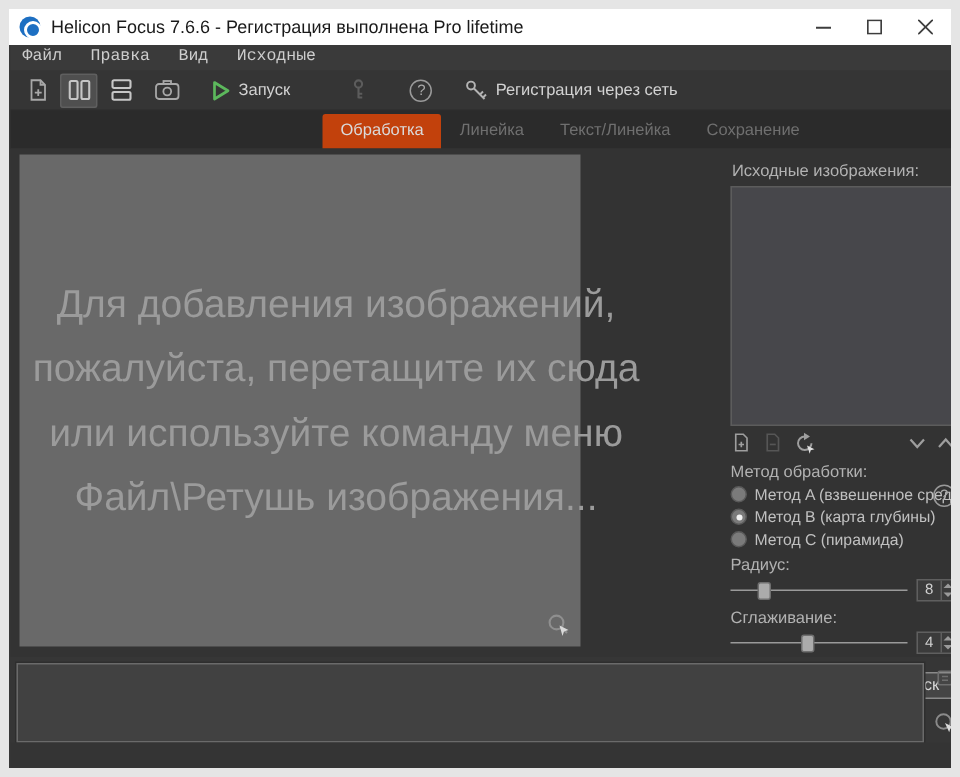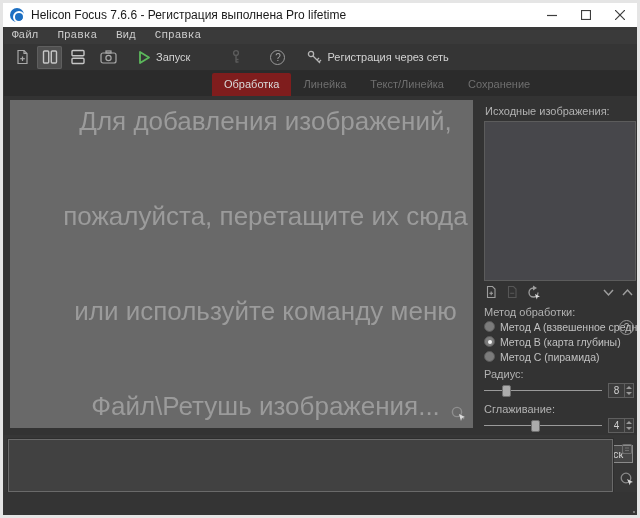--- a/index.html
+++ b/index.html
@@ -1,17 +1,17 @@
 <!DOCTYPE html>
 <html><head>
 <meta charset="utf-8">
 <style>
   * { margin:0; padding:0; box-sizing:border-box; }
   html,body { width:640px; height:518px; background:#222; font-family:"Liberation Sans","DejaVu Sans",sans-serif; }
-  .window { position:relative; width:640px; height:518px; background:#363636; border:3px solid #e5e5e5; overflow:hidden; }
+  .window { position:relative; width:640px; height:518px; background:#363636; border:6px solid #e5e5e5; overflow:hidden; }
 
   
   .titlebar { position:absolute; left:0; top:0; width:100%; height:24px; background:#ffffff; display:flex; align-items:center; }
   .app-icon { width:14px; height:14px; margin-left:7px; border-radius:50%; background:#1d6fc2; position:relative; flex:0 0 auto; }
   .app-icon::after { content:""; position:absolute; left:3px; top:3px; width:8px; height:8px; border-radius:50%; border:2px solid #fff; }
   .title-text { margin-left:7px; font-size:12px; color:#1a1a1a; }
   .win-controls { margin-left:auto; display:flex; height:100%; }
   .win-btn { width:34px; height:100%; display:flex; align-items:center; justify-content:center; }
   .win-btn svg { stroke:#3d3d3d; stroke-width:1.2; fill:none; }
 
@@ -27,25 +27,25 @@
   .tb-run span { font-size:11px; color:#d2d2d2; margin-left:5px; }
   .tb-key-disabled { margin-left:26px; }
   .help-circle { width:15px; height:15px; border:1px solid #9a9a9a; border-radius:50%; color:#a8a8a8; font-size:10px; display:flex; align-items:center; justify-content:center; }
   .tb-help { margin-left:14px; }
   .tb-reg { display:flex; align-items:center; margin-left:13px; height:23px; }
   .tb-reg span { font-size:11px; color:#d2d2d2; margin-left:4px; }
 
   
   .tabbar { position:absolute; left:1px; top:68px; width:638px; height:25px; background:#2b2b2b; display:flex; align-items:flex-end; padding-left:208px; }
   .tab { font-size:11px; color:#6f6f6f; padding:5px 12px 6px 12px; }
-  .tab.on { background:#7f1d1d; color:#dadada; border-radius:2px 2px 0 0; }
+  .tab.on { background:#c2410c; color:#dadada; border-radius:2px 2px 0 0; }
 
   
   .content { position:absolute; left:1px; top:93px; width:638px; height:339px; background:#333333; }
-  .dropzone { position:absolute; left:6px; top:4px; width:463px; height:328px; background:#696969; display:flex; flex-direction:column; align-items:center; justify-content:space-between;padding-left:48px; }
+  .dropzone { position:absolute; left:6px; top:4px; width:374px; height:328px; background:#696969; display:flex; flex-direction:column; align-items:center; justify-content:center;padding-left:48px; }
   .drop-line { font-size:26px; line-height:43px; color:#9b9b9b; white-space:nowrap; }
   .dz-loupe { position:absolute; right:5px; bottom:5px; width:18px; height:18px; }
 
   
   .sidepanel { position:absolute; left:476px; top:0; width:160px; height:339px; padding:9px 4px 0 4px; }
   .sp-title { font-size:11px; color:#b2b2b2; margin:0 0 4px 1px; }
   .listbox { width:152px; height:160px; background:#47474b; border:1px solid #5c5c5c; }
   .list-toolbar { display:flex; align-items:center; height:18px; margin-top:2px; }
   .lt-icon { margin-right:7px; display:flex; }
   .lt-chevrons { margin-left:auto; display:flex; gap:6px; padding-right:2px; }
@@ -106,21 +106,21 @@
             <line x1="10" y1="0" x2="0" y2="10"></line>
           </svg>
       </div>
     </div>
   </div>
 
   <div class="menubar">
     <span class="menu-item">Файл</span>
     <span class="menu-item">Правка</span>
     <span class="menu-item">Вид</span>
-    <span class="menu-item">Справка</span>
+    <span class="menu-item">Исходные</span>
   </div>
 
   <div class="toolbar">
     <div class="tb-btn">
       <svg width="18" height="18" viewBox="0 0 18 18" fill="none" stroke="#a8a8a8" stroke-width="1.2">
         <path d="M5 2.5 H11 L14 5.5 V15.5 H5 Z"></path>
           <path d="M11 2.5 V5.5 H14"></path>
         <line x1="9.5" y1="8.5" x2="9.5" y2="13"></line>
           <line x1="7.2" y1="10.7" x2="11.8" y2="10.7"></line>
       </svg>

